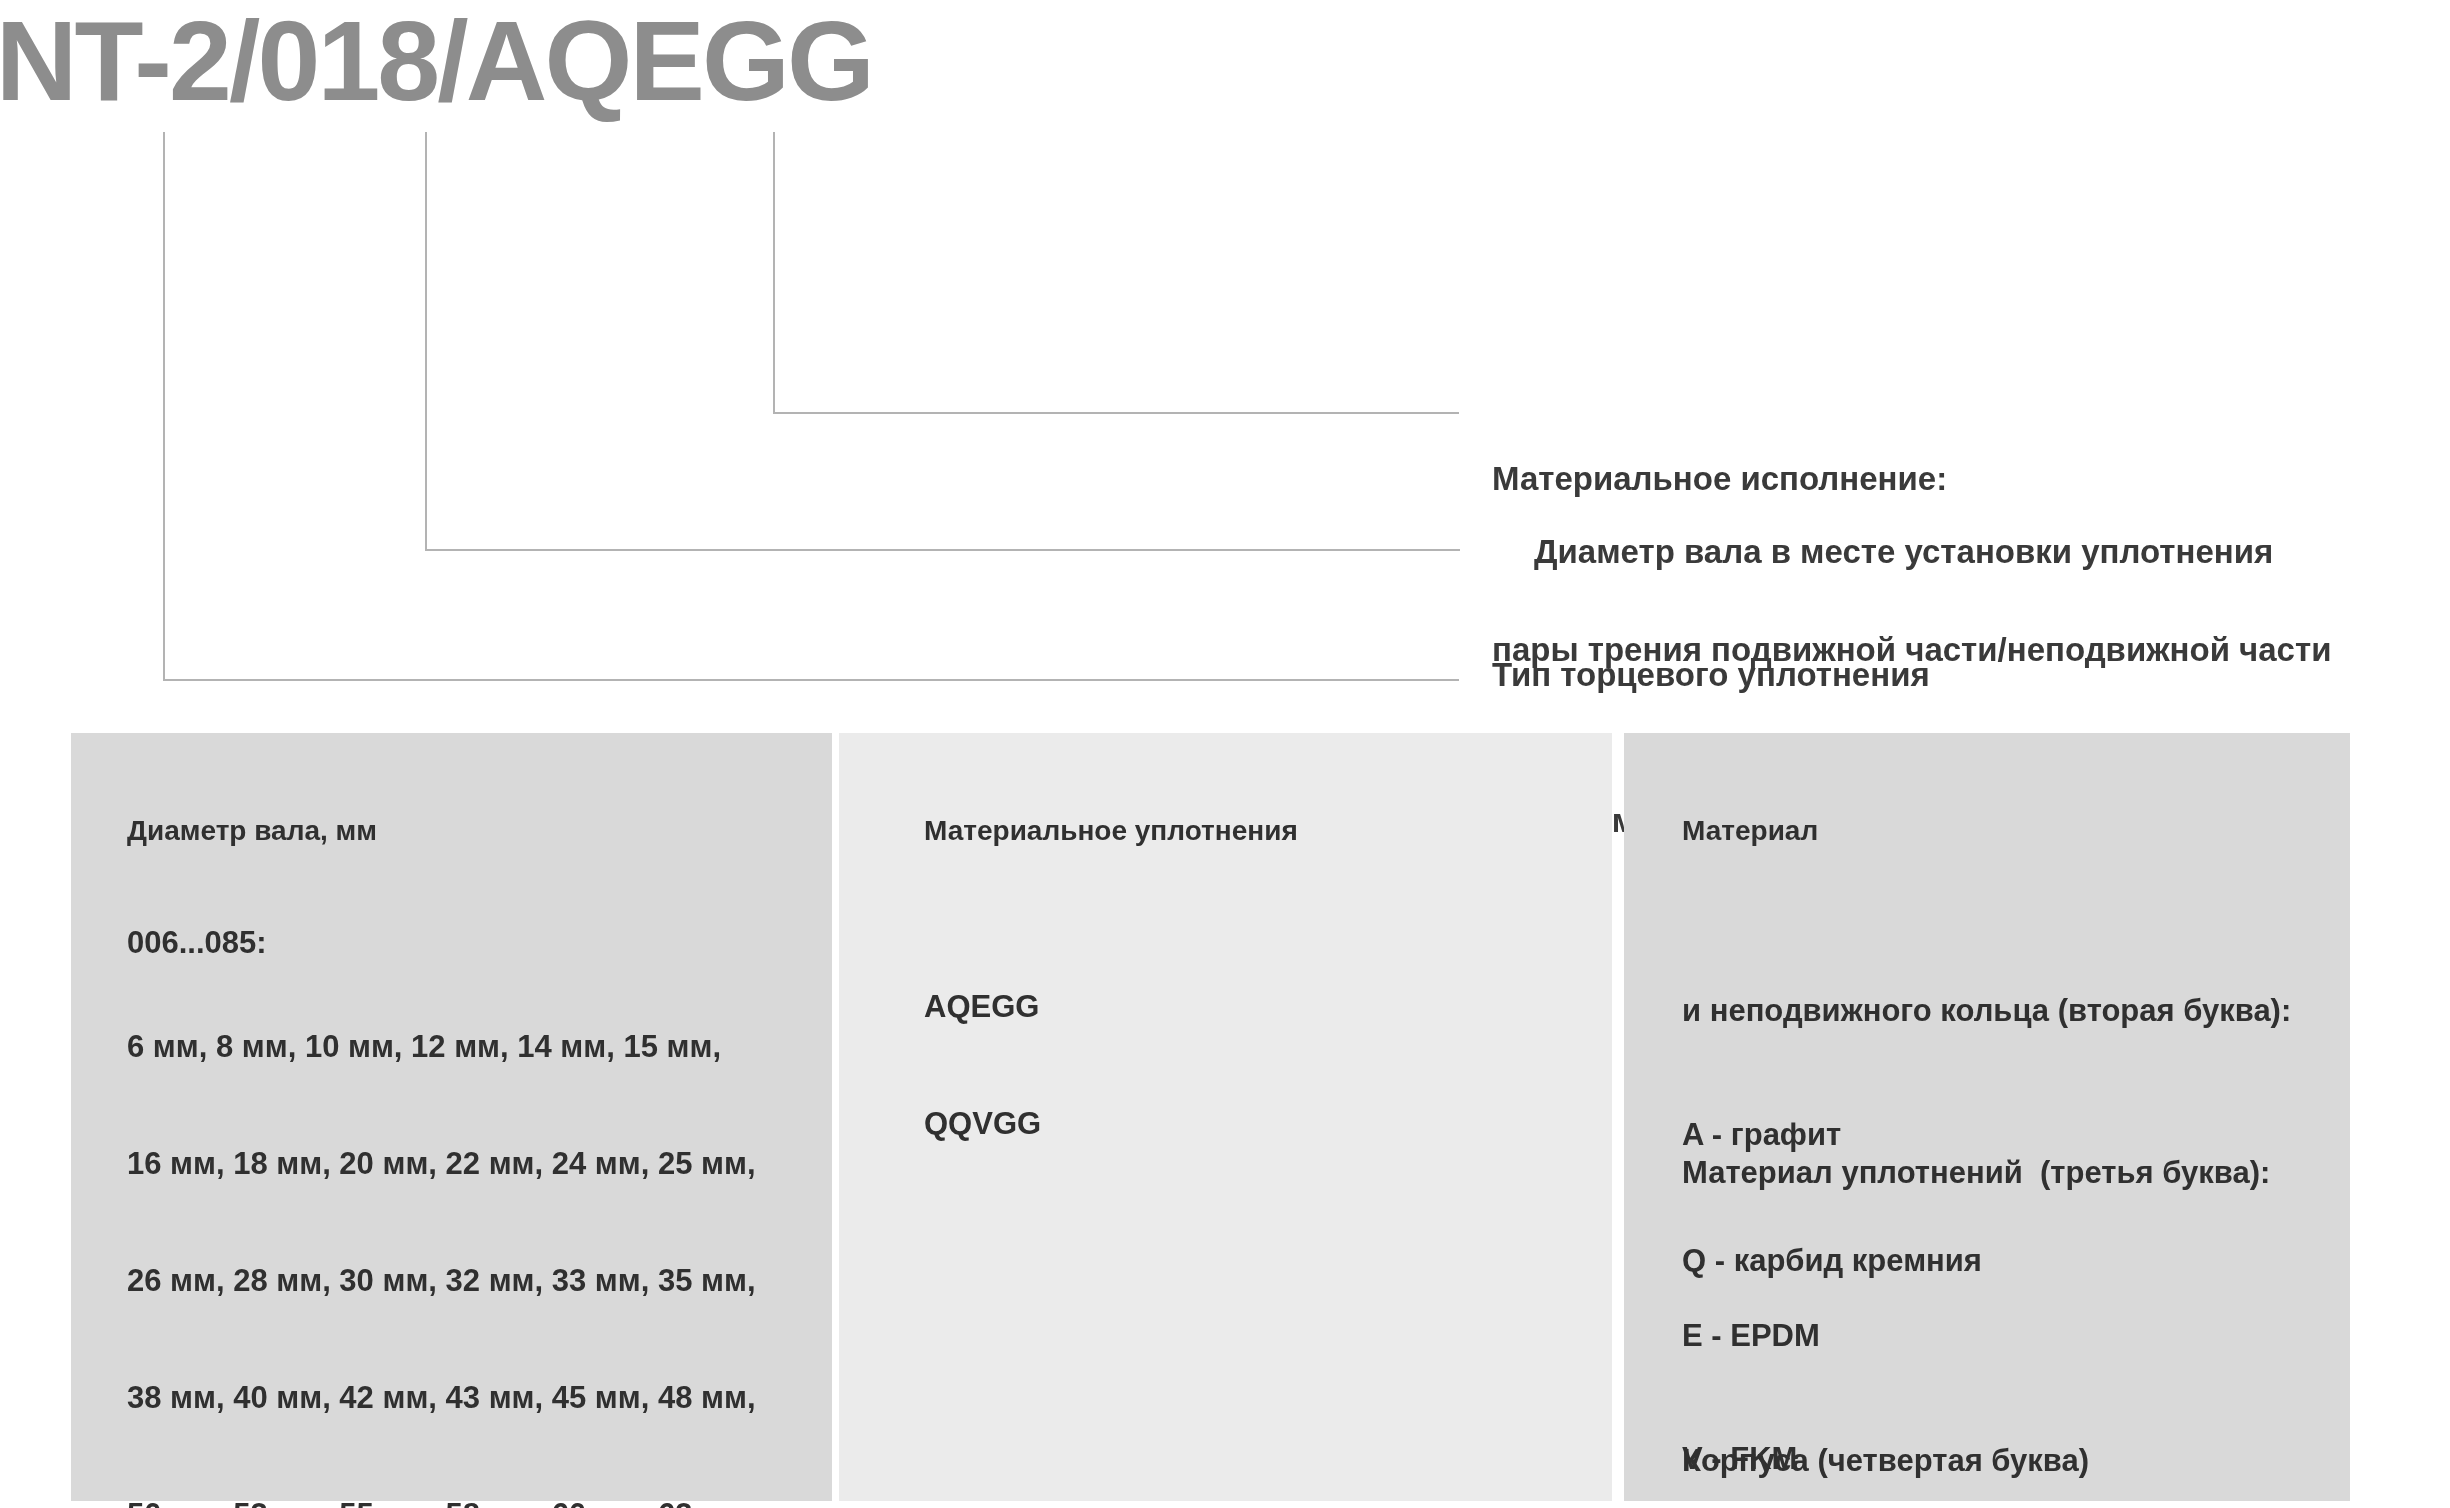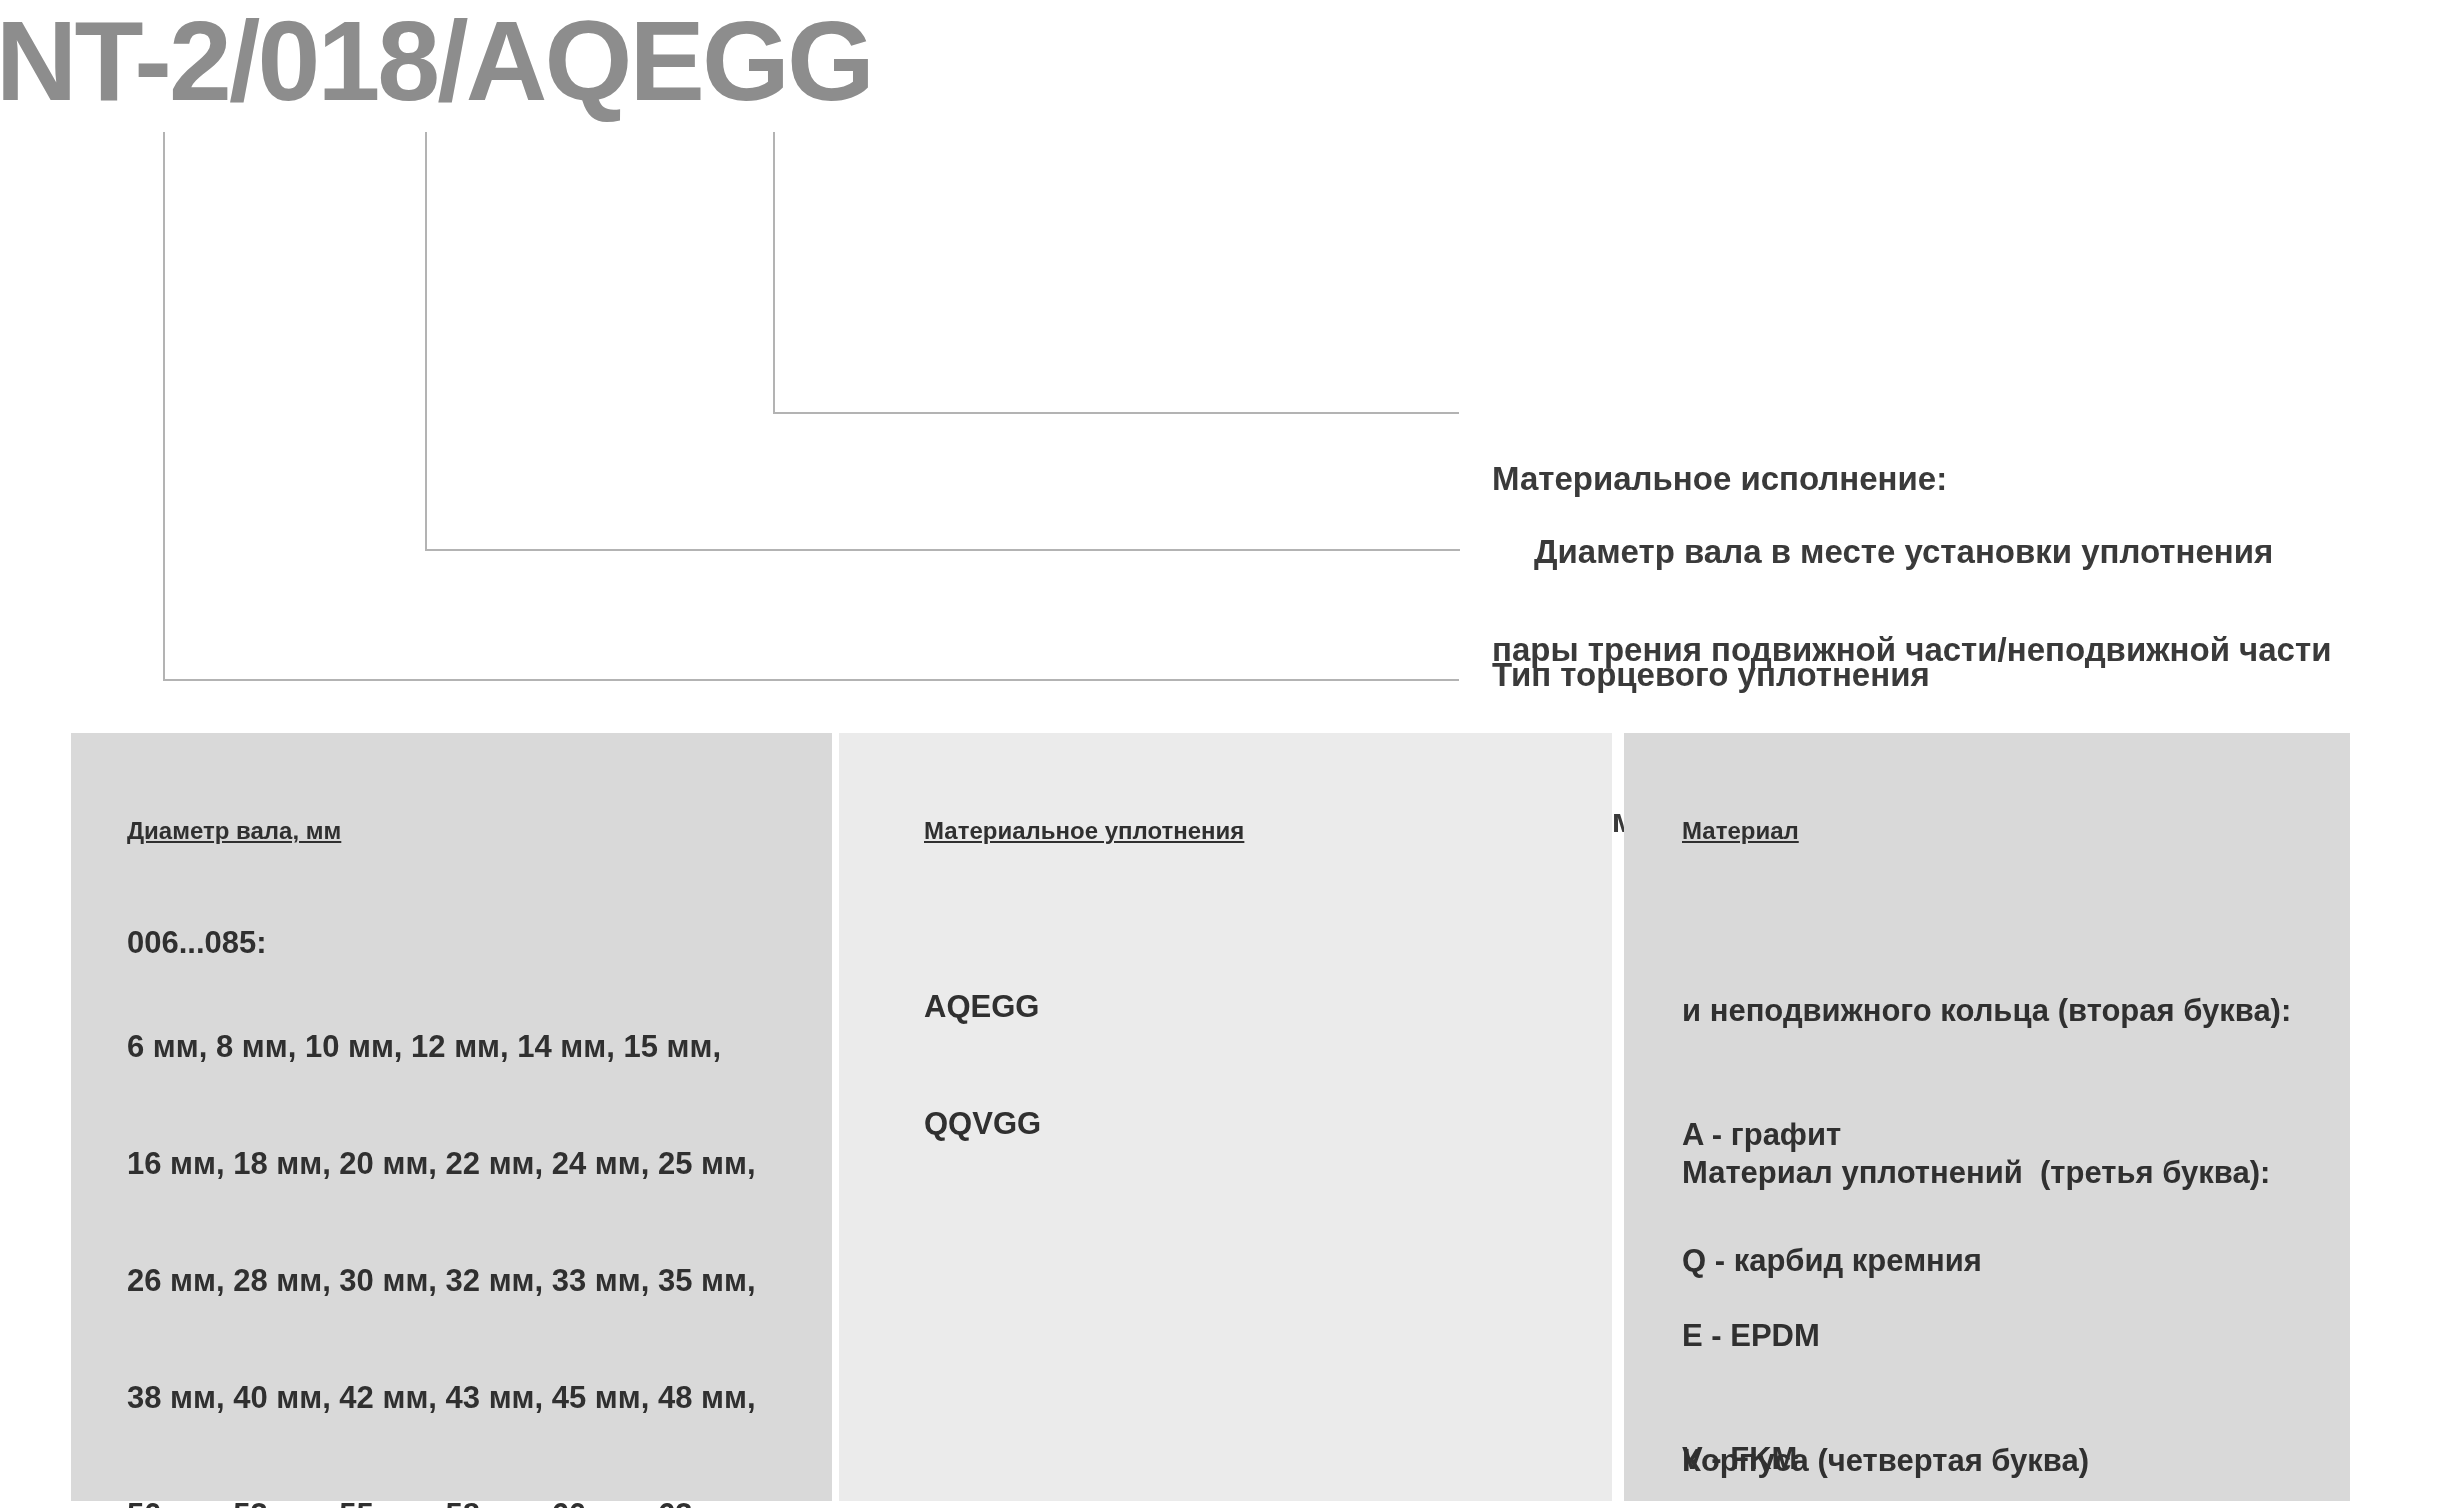--- a/index.html
+++ b/index.html
@@ -32,21 +32,21 @@
   .lab-type    {left:1492px;top:646px;}
 
   .panel{position:absolute;top:733px;height:768px;background:var(--panel-dark);}
   .panel.light{background:var(--panel-light);}
   .panel-diameter{left:71px; width:761px;}
   .panel-version {left:839px;width:773px;}
   .panel-material{left:1618px;width:798px;margin-left:6px;}
 
   .bt{position:absolute;font-weight:bold;white-space:pre-wrap;
       font-size:31px;line-height:39px;color:var(--text-dark);}
-  .hdr{font-size:24px;text-decoration:underline;}
+  .hdr{font-size:28px;}
   .lh57{line-height:41px;} .lh58{line-height:41px;} .lh59{line-height:42px;}
 
   
   .p1{left:56px;}  .p2{left:85px;} .p3{left:58px;}
 </style>
 </head>
 <body>
 
 <div id="stage">
 

